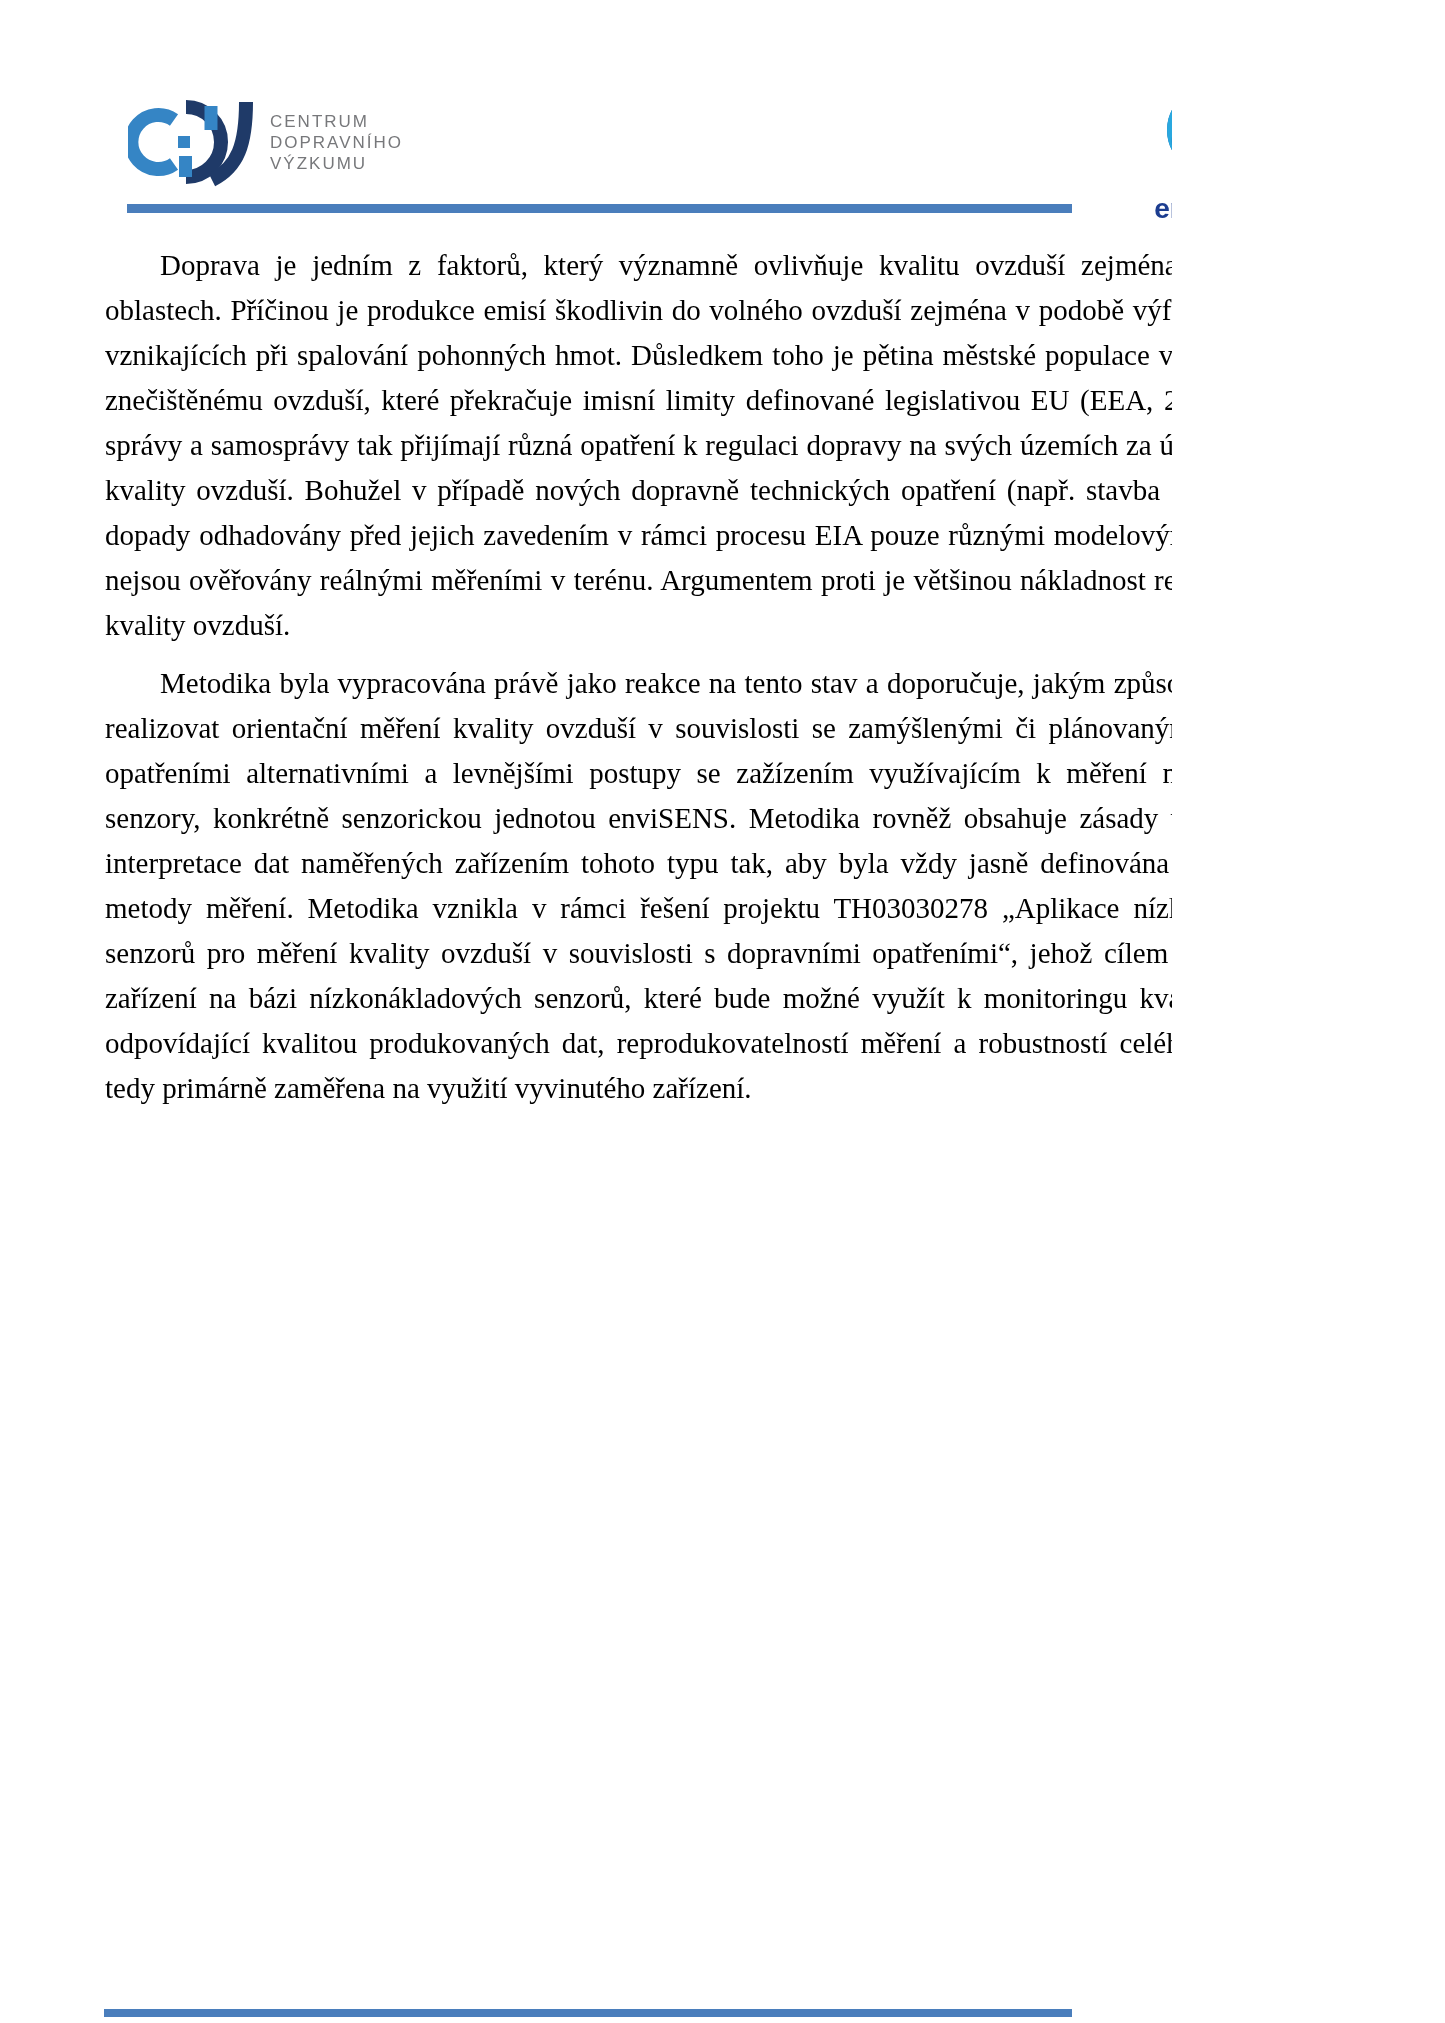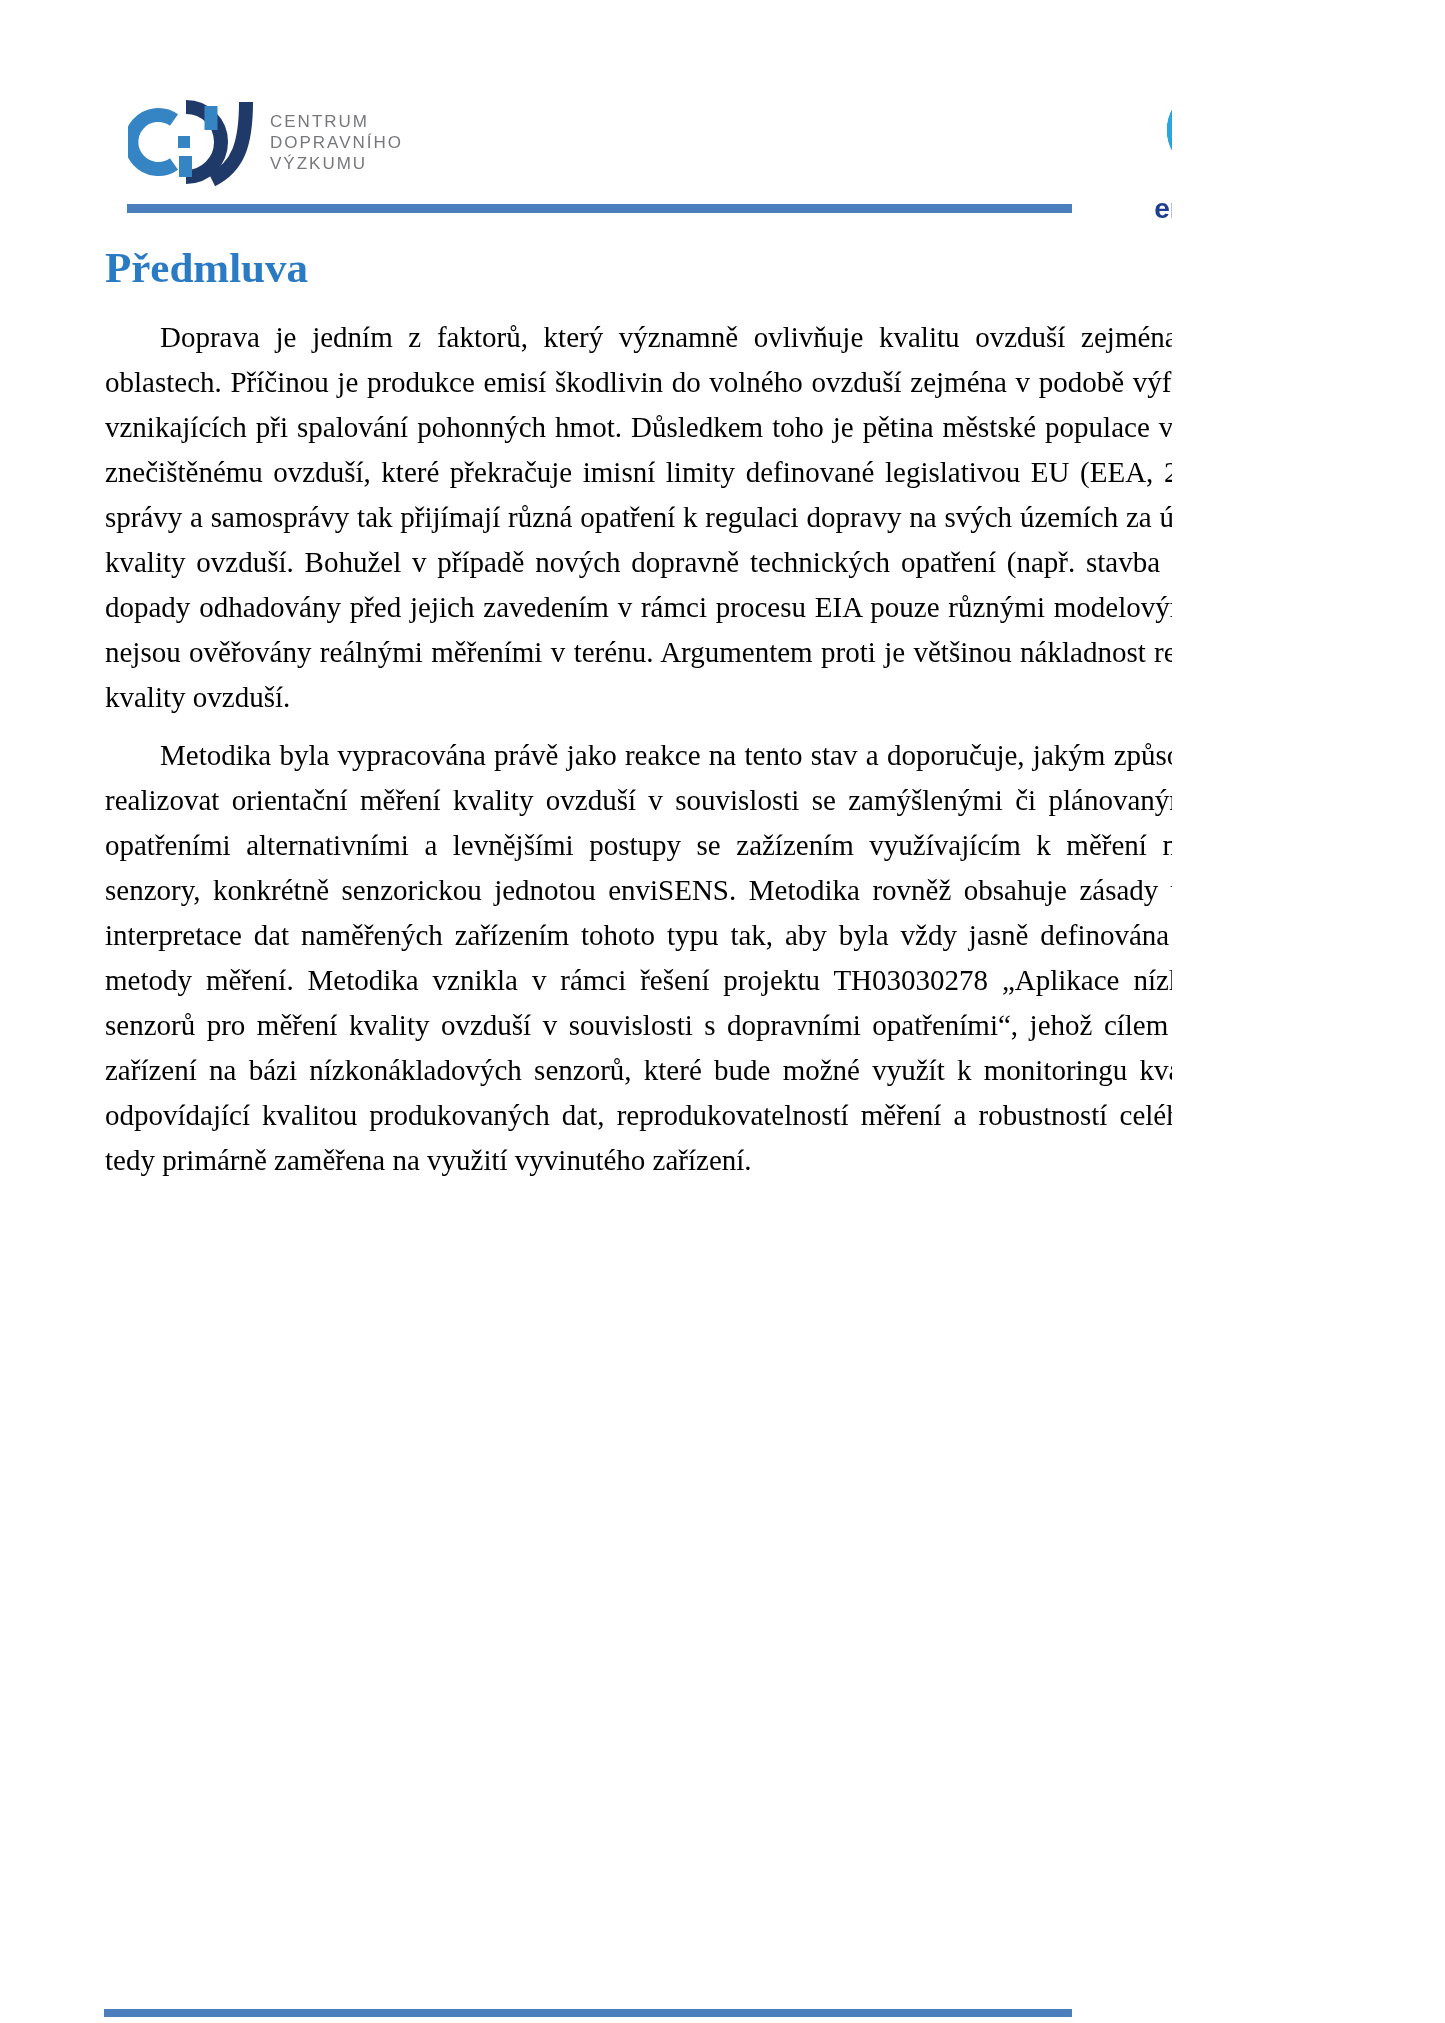--- a/index.html
+++ b/index.html
@@ -93,18 +93,17 @@
         <path d="M 0,-44 A 44,44 0 0 1 38.1,22 A 58,58 0 0 0 0,-44 Z" fill="#1b6cb2" transform="rotate(300)"></path>
       </g>
     </svg>
     <div class="envitech-text"><span class="p1">envi</span><span class="p2">tech</span></div>
   </div>
 
   <div class="header-rule"></div>
   <div class="footer-rule"></div>
 
   <div class="content">
-    <h1 class="doc-title">Předmluva</h1>
     <p class="doc-par">Doprava je jedním z faktorů, který významně ovlivňuje kvalitu ovzduší zejména v městských oblastech. Příčinou je produkce emisí škodlivin do volného ovzduší zejména v podobě výfukových plynů vznikajících při spalování pohonných hmot. Důsledkem toho je pětina městské populace v EU vystavena znečištěnému ovzduší, které překračuje imisní limity definované legislativou EU (EEA, 2017). Městské správy a samosprávy tak přijímají různá opatření k regulaci dopravy na svých územích za účelem zlepšení kvality ovzduší. Bohužel v případě nových dopravně technických opatření (např. stavba obchvatu) jsou dopady odhadovány před jejich zavedením v rámci procesu EIA pouze různými modelovými nástroji, ale nejsou ověřovány reálnými měřeními v terénu. Argumentem proti je většinou nákladnost realizace měření kvality ovzduší.</p>
     <p class="doc-par">Metodika byla vypracována právě jako reakce na tento stav a doporučuje, jakým způsobem je možné realizovat orientační měření kvality ovzduší v souvislosti se zamýšlenými či plánovanými dopravními opatřeními alternativními a levnějšími postupy se zažízením využívajícím k měření nízkonákladové senzory, konkrétně senzorickou jednotou enviSENS. Metodika rovněž obsahuje zásady vyhodnocení a interpretace dat naměřených zařízením tohoto typu tak, aby byla vždy jasně definována nejistota dané metody měření. Metodika vznikla v rámci řešení projektu TH03030278 „Aplikace nízkonákladových senzorů pro měření kvality ovzduší v souvislosti s dopravními opatřeními“, jehož cílem bylo vyvinout zařízení na bázi nízkonákladových senzorů, které bude možné využít k monitoringu kvality ovzduší s odpovídající kvalitou produkovaných dat, reprodukovatelností měření a robustností celého systému. Je tedy primárně zaměřena na využití vyvinutého zařízení.</p>
   </div>
 
 </div>
 
 </body></html>

